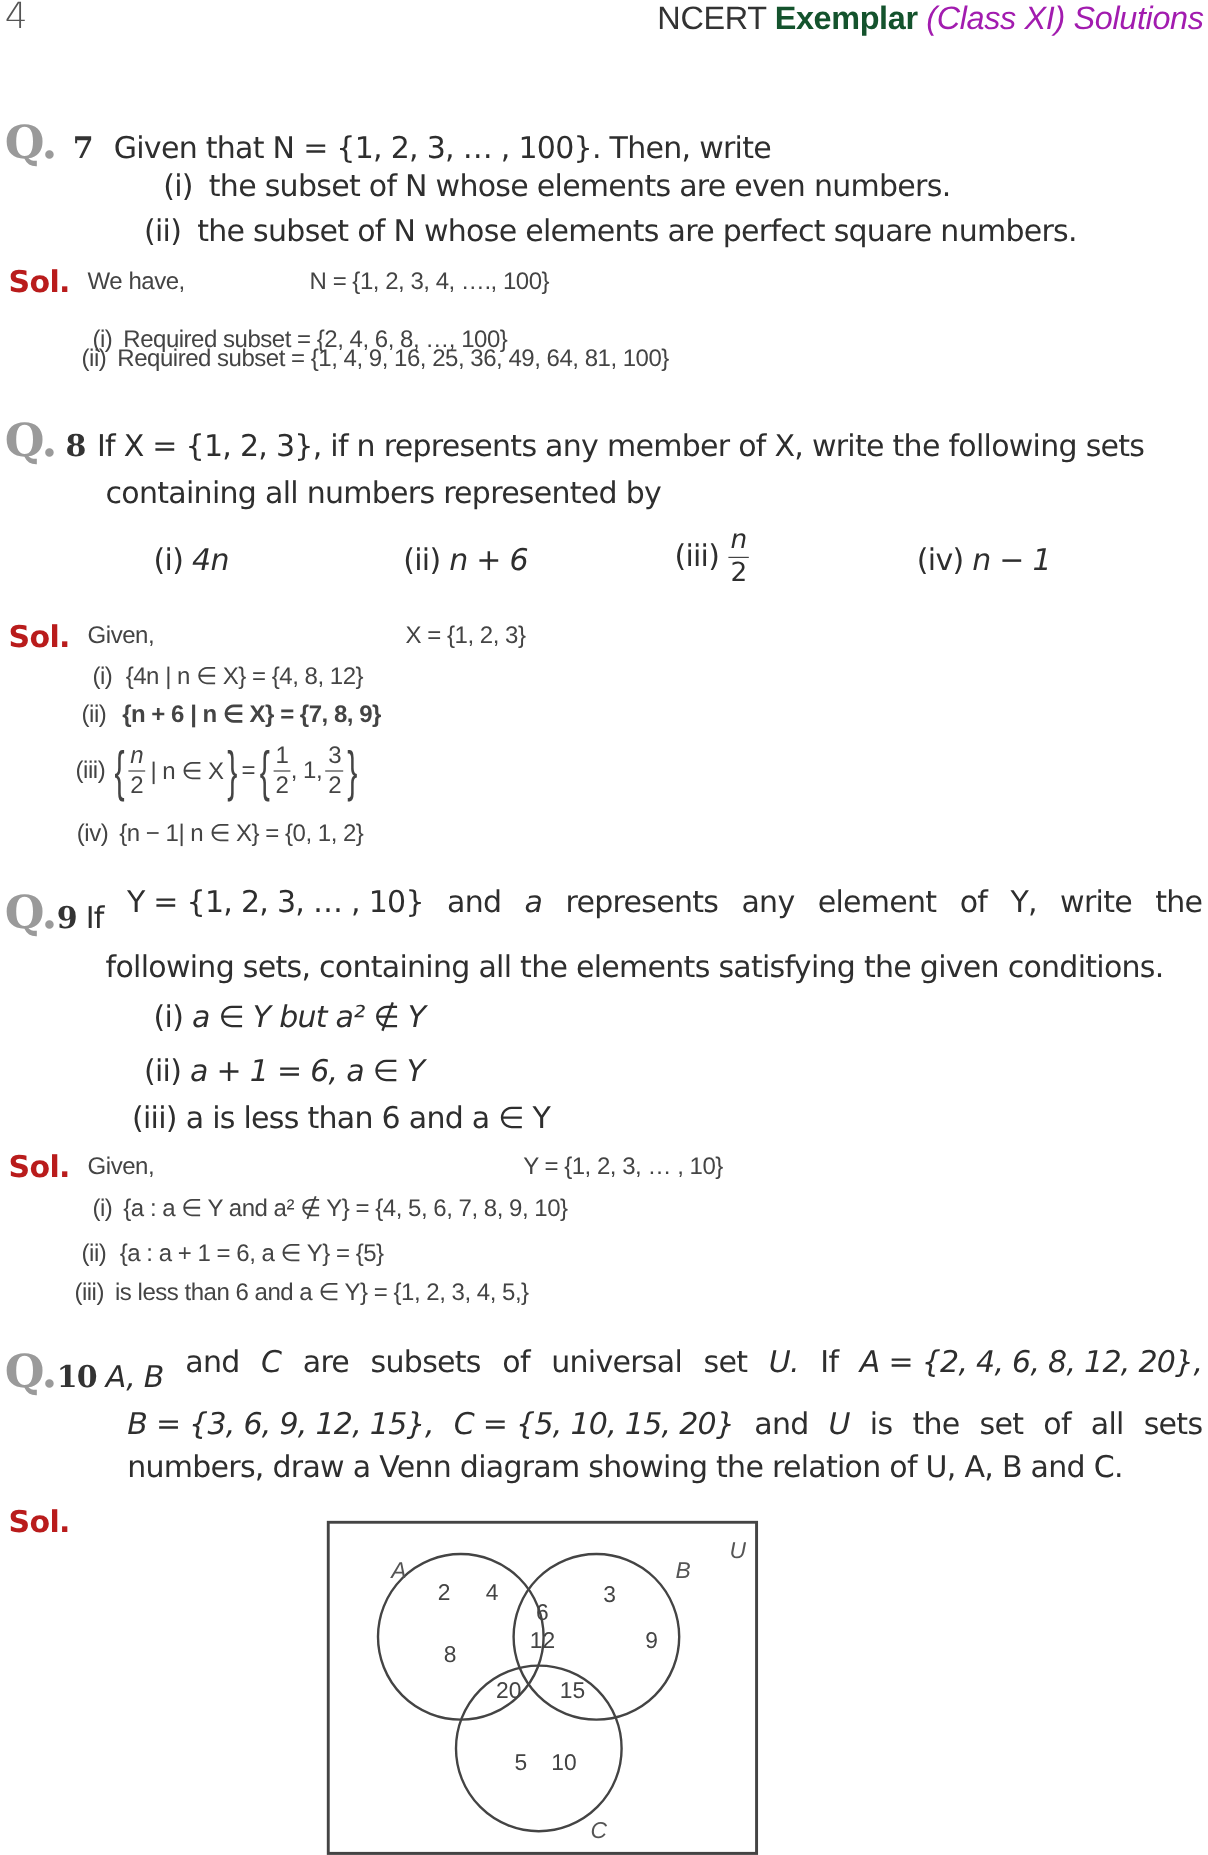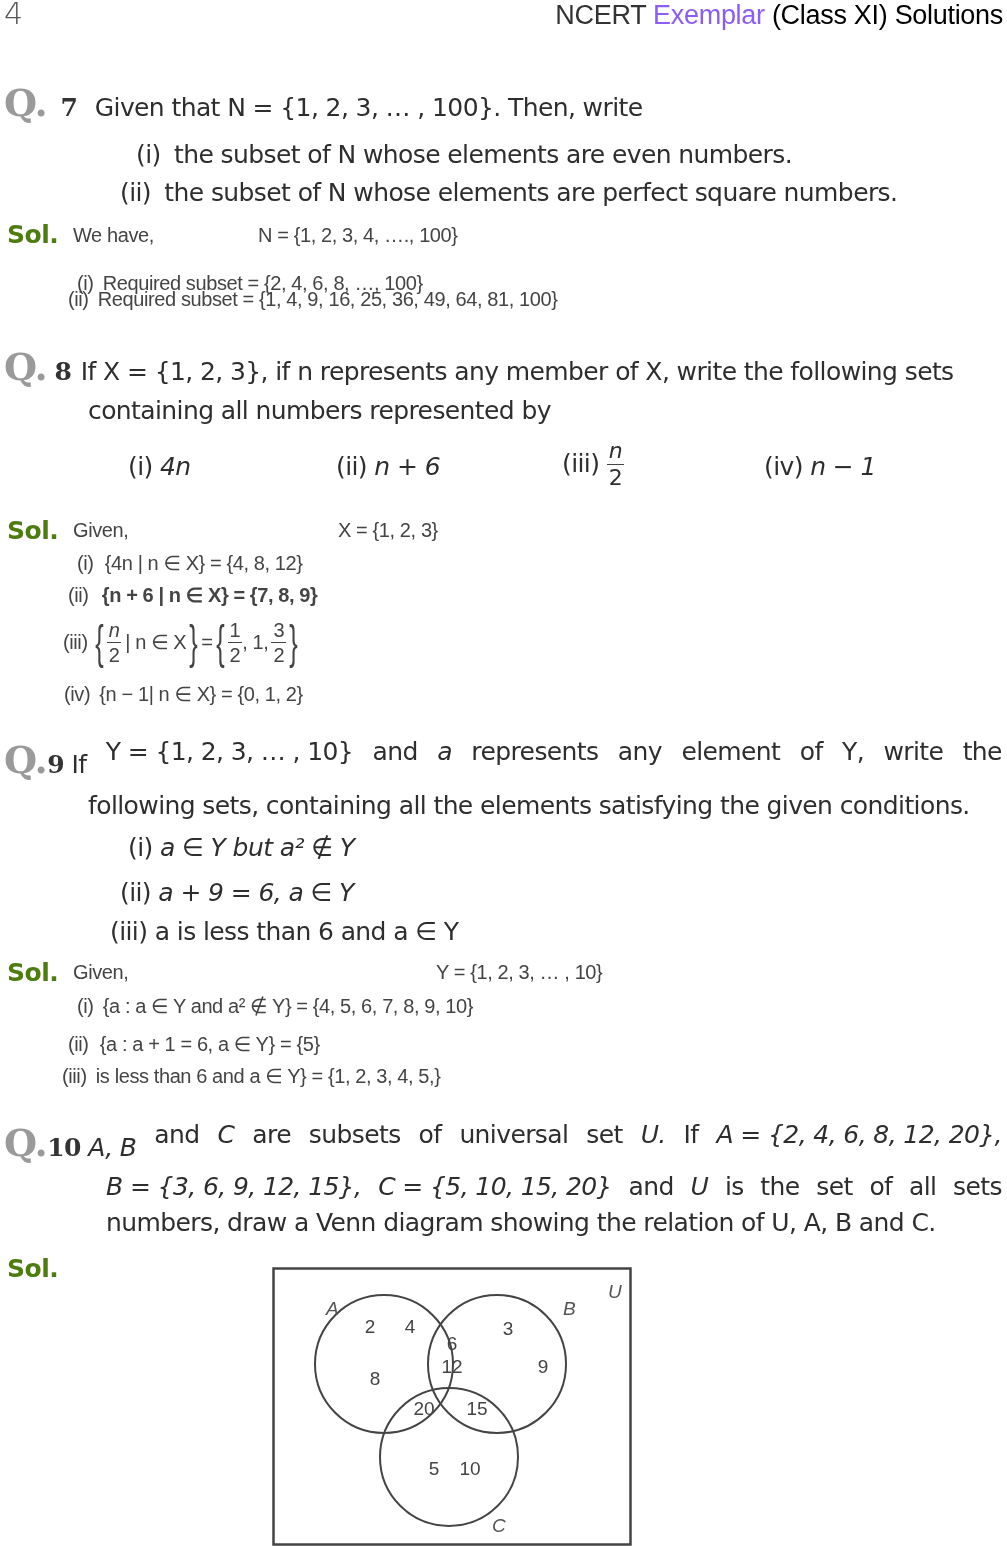--- a/index.html
+++ b/index.html
@@ -1,26 +1,26 @@
 <!DOCTYPE html>
 <html><head>
 <meta charset="utf-8">
 <style>
   html, body { margin: 0; padding: 0; background: #ffffff; }
   body { width: 1007px; height: 1546px; position: relative; overflow: hidden; color: #2a2a2a; }
   .abs { position: absolute; white-space: nowrap; }
   .hdr-num { left: 4px; top: -4px; font-family: "DejaVu Sans", sans-serif; font-size: 30px; font-weight: 200; color: #555; }
   .hdr-title { right: 4px; top: 0px; font-family: "Liberation Sans", sans-serif; font-size: 27px; color: #333; letter-spacing: -0.3px; }
-  .hdr-title b { font-weight: normal; color: #8b5cf6; }
-  .hdr-title .light { font-weight: normal; color: #000000; }
+  .hdr-title b { font-weight: bold; color: #14532d; }
+  .hdr-title .light { font-weight: normal; color: #a21caf; font-style: italic; }
 
   .q { font-family: "DejaVu Sans", sans-serif; font-size: 25px; color: #2e2e2e; letter-spacing: -0.6px; }
   .qmark { font-family: "DejaVu Serif", serif; font-weight: bold; font-size: 38px; color: #9a9a9a; }
   .qnum { font-family: "DejaVu Serif", serif; font-weight: bold; font-size: 25px; color: #333; }
-  .sol-label { font-family: "DejaVu Sans", sans-serif; font-weight: bold; font-size: 25px; color: #4d7c0f; letter-spacing: -0.5px; }
+  .sol-label { font-family: "DejaVu Sans", sans-serif; font-weight: bold; font-size: 25px; color: #b91c1c; letter-spacing: -0.5px; }
   .s { font-family: "Liberation Sans", sans-serif; font-size: 20px; color: #444; letter-spacing: -0.4px; }
   i { font-style: italic; }
   .just { display: flex; justify-content: space-between; }
   .frac { display: inline-block; vertical-align: middle; text-align: center; line-height: 1; }
   .frac span { display: block; }
   .frac .top { border-bottom: 1.5px solid #444; padding: 0 2px 2px; }
   .frac .bot { padding-top: 2px; }
   .bigbrace { display: inline-block; vertical-align: middle; font-size: 46px; line-height: 1; transform: scaleX(0.55); color: #444; font-weight: 100; }
   svg text { font-family: "Liberation Sans", sans-serif; }
 </style>
@@ -28,21 +28,21 @@
 <body>
 
 <div class="abs hdr-num">4</div>
 <div class="abs hdr-title">
   <span>NCERT</span>
   <b>Exemplar</b>
   <span class="light">(Class XI)</span>
   <span class="light">Solutions</span>
 </div>
 
-<div class="abs q" style="left:4px; top:80px;">
+<div class="abs q" style="left:4px; top:96px;">
   <span class="qmark">Q.</span>
   <span class="qnum" style="margin-left:6px;">7</span>
   <span style="margin-left:10px;">Given that N = {1, 2, 3, … , 100}. Then, write</span>
 </div>
 <div class="abs q" style="left:136px; top:140px;">
   <span>(i)</span>
   <span style="margin-left:6px;">the subset of N whose elements are even numbers.</span>
 </div>
 <div class="abs q" style="left:120px; top:178px;">
   <span>(ii)</span>
@@ -129,21 +129,21 @@
   <span>of</span>
   <span>Y,</span>
   <span>write</span>
   <span>the</span>
 </div>
 <div class="abs q" style="left:88px; top:791px;">following sets, containing all the elements satisfying the given conditions.</div>
 <div class="abs q" style="left:128px; top:833px;">
   <span>(i)</span> <i>a ∈ Y but a² ∉ Y</i>
 </div>
 <div class="abs q" style="left:120px; top:878px;">
-  <span>(ii)</span> <i>a + 9 = 6, a ∈ Y</i>
+  <span>(ii)</span> <i>a + 1 = 6, a ∈ Y</i>
 </div>
 <div class="abs q" style="left:110px; top:917px;">
   <span>(iii)</span> <span>a is less than 6 and a ∈ Y</span>
 </div>
 
 <div class="abs sol-label" style="left:7px; top:958px;">Sol.</div>
 <div class="abs s" style="left:73px; top:961px;">Given,</div>
 <div class="abs s" style="left:436px; top:961px;">Y = {1, 2, 3, … , 10}</div>
 <div class="abs s" style="left:77px; top:994px;">
   <span>(i)</span>

